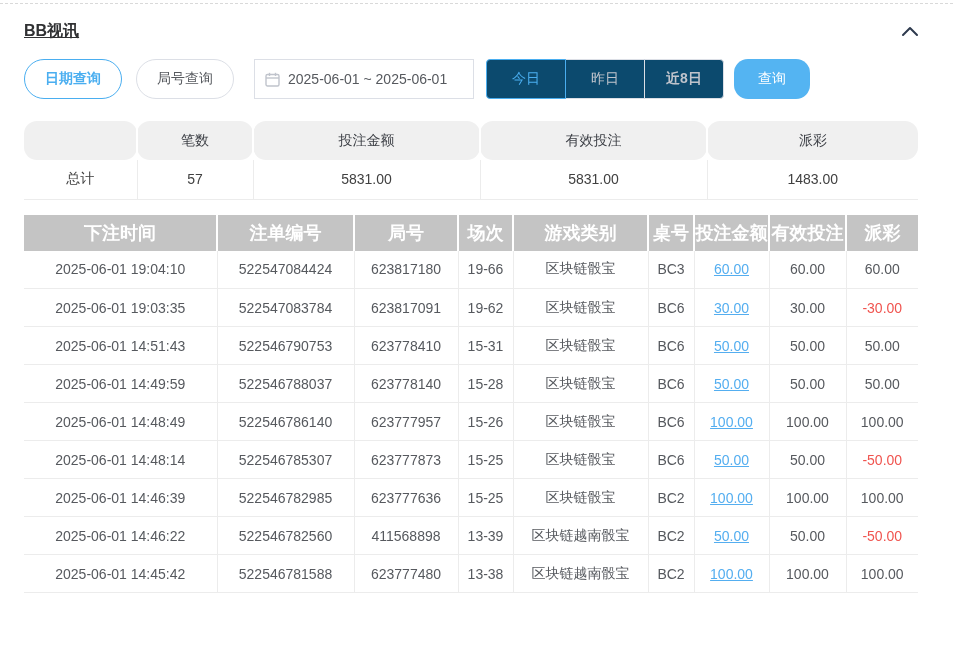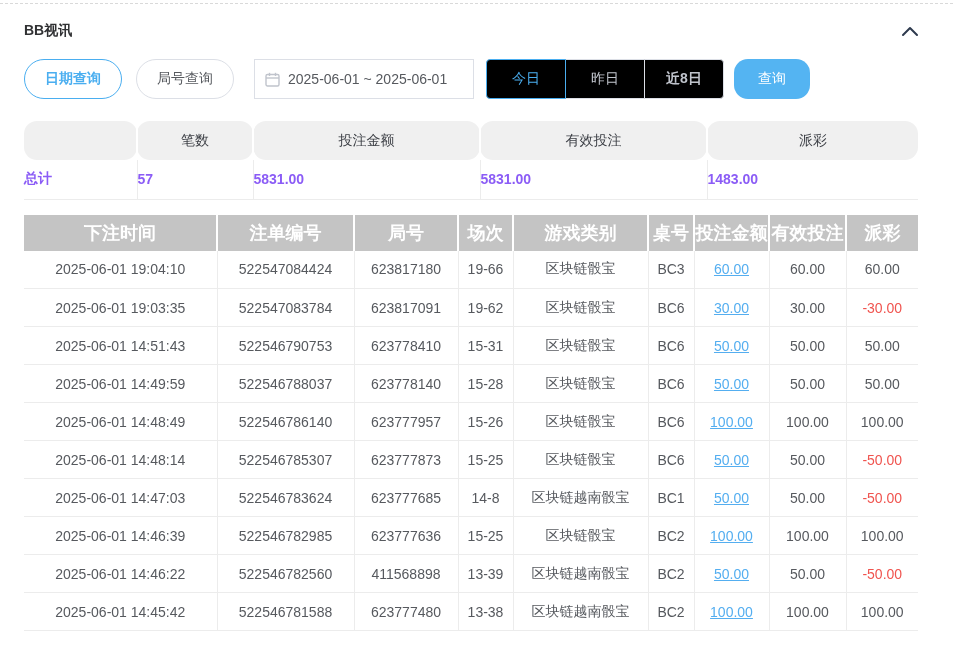--- a/index.html
+++ b/index.html
@@ -14,47 +14,47 @@
     --text-body:#56595e;
     --muted:#c0c4cc;
     --navy:#2e3a4e;
   }
   *{box-sizing:border-box;margin:0;padding:0;}
   html,body{width:953px;height:669px;overflow:hidden;background:#fff;
     font-family:"Liberation Sans","DejaVu Sans",sans-serif;font-size:14px;color:var(--text-body);}
   .top-dashed{border-top:1px dashed #d9d9d9;margin-top:3px;}
   .wrap{padding:0 24px;}
   .panel-head{display:flex;align-items:center;justify-content:space-between;margin-top:16px;height:22px;}
-  .panel-title{font-size:14px;font-weight:bold;color:var(--text-dark);}
+  .panel-title{font-size:16px;font-weight:bold;color:var(--text-dark);text-decoration:underline;}
   .collapse-btn{background:none;border:none;cursor:pointer;padding:2px;margin-right:8px;line-height:0;}
   .filters{display:flex;align-items:center;margin-top:17px;height:40px;}
   .pill{height:40px;padding:0 20px;border-radius:20px;background:#fff;border:1px solid #dcdfe6;
     color:var(--text-body);font-size:14px;cursor:pointer;font-family:inherit;}
   .pill.active{border-color:var(--accent);color:var(--accent);font-weight:bold;}
   .pill + .pill{margin-left:14px;}
   .date-box{display:flex;align-items:center;margin-left:20px;width:220px;height:40px;
     border:1px solid #dcdfe6;border-radius:0;padding:0 10px;background:#fff;}
   .date-box input{border:none;outline:none;width:100%;font-size:14px;color:var(--text-body);
     font-family:inherit;background:transparent;margin-left:8px;}
   .cal-icon{flex:0 0 auto;line-height:0;}
   .seg{display:flex;margin-left:12px;}
-  .seg button{width:80px;height:40px;background:#000000;border:1px solid #dcdfe6;color:var(--muted);
+  .seg button{width:80px;height:40px;background:#0c4a6e;border:1px solid #dcdfe6;color:var(--muted);
     font-size:14px;cursor:pointer;font-family:inherit;margin-left:-1px;position:relative;}
   .seg button:first-child{margin-left:0;border-radius:4px 0 0 4px;}
   .seg button:last-child{border-radius:0 4px 4px 0;font-weight:bold;}
   .seg button.active{border-color:var(--accent);color:var(--accent);z-index:2;}
   .query-btn{margin-left:10px;width:76px;height:40px;background:var(--btn-bg);color:#fff;border:none;
     border-radius:14px;font-size:14px;cursor:pointer;font-family:inherit;}
   table{border-collapse:collapse;table-layout:fixed;width:894px;}
   .summary{margin-top:22px;}
   .summary th{background:var(--sum-head);height:39px;font-weight:normal;color:#3c3f45;
     border-right:2px solid #fff;font-size:14px;border-radius:13px;}
   .summary th:last-child{border-right:none;}
-  .summary td{height:39px;color:#8b5cf6;border-right:1px solid var(--line);
-    border-bottom:1px solid var(--line);background:#fff;font-weight:bold;}
+  .summary td{height:39px;text-align:center;color:#404040;border-right:1px solid var(--line);
+    border-bottom:1px solid var(--line);background:#fff;}
   .summary td:last-child{border-right:none;}
   .bets{margin-top:15px;}
   .bets th{background:var(--th-gray);color:#fff;height:36px;font-weight:bold;font-size:18px;
     border-right:2px solid #fff;}
   .bets th:last-child{border-right:none;}
   .bets td{height:38px;text-align:center;border-right:1px solid var(--line);
     border-bottom:1px solid var(--line);color:var(--text-body);white-space:nowrap;overflow:hidden;}
   .bets td:last-child{border-right:none;}
   .bets col.c0{width:193px}.bets col.c1{width:137px}.bets col.c2{width:104px}
   .bets col.c3{width:55px}.bets col.c4{width:135px}.bets col.c5{width:46px}
@@ -217,31 +217,20 @@
           <td>522546785307</td>
           <td>623777873</td>
           <td>15-25</td>
           <td>区块链骰宝</td>
           <td>BC6</td>
           <td><a class="amount-link">50.00</a></td>
           <td>50.00</td>
           <td class="negative">-50.00</td>
         </tr>
         <tr>
-          <td>2025-06-01 14:47:03</td>
-          <td>522546783624</td>
-          <td>623777685</td>
-          <td>14-8</td>
-          <td>区块链越南骰宝</td>
-          <td>BC1</td>
-          <td><a class="amount-link">50.00</a></td>
-          <td>50.00</td>
-          <td class="negative">-50.00</td>
-        </tr>
-        <tr>
           <td>2025-06-01 14:46:39</td>
           <td>522546782985</td>
           <td>623777636</td>
           <td>15-25</td>
           <td>区块链骰宝</td>
           <td>BC2</td>
           <td><a class="amount-link">100.00</a></td>
           <td>100.00</td>
           <td>100.00</td>
         </tr>

